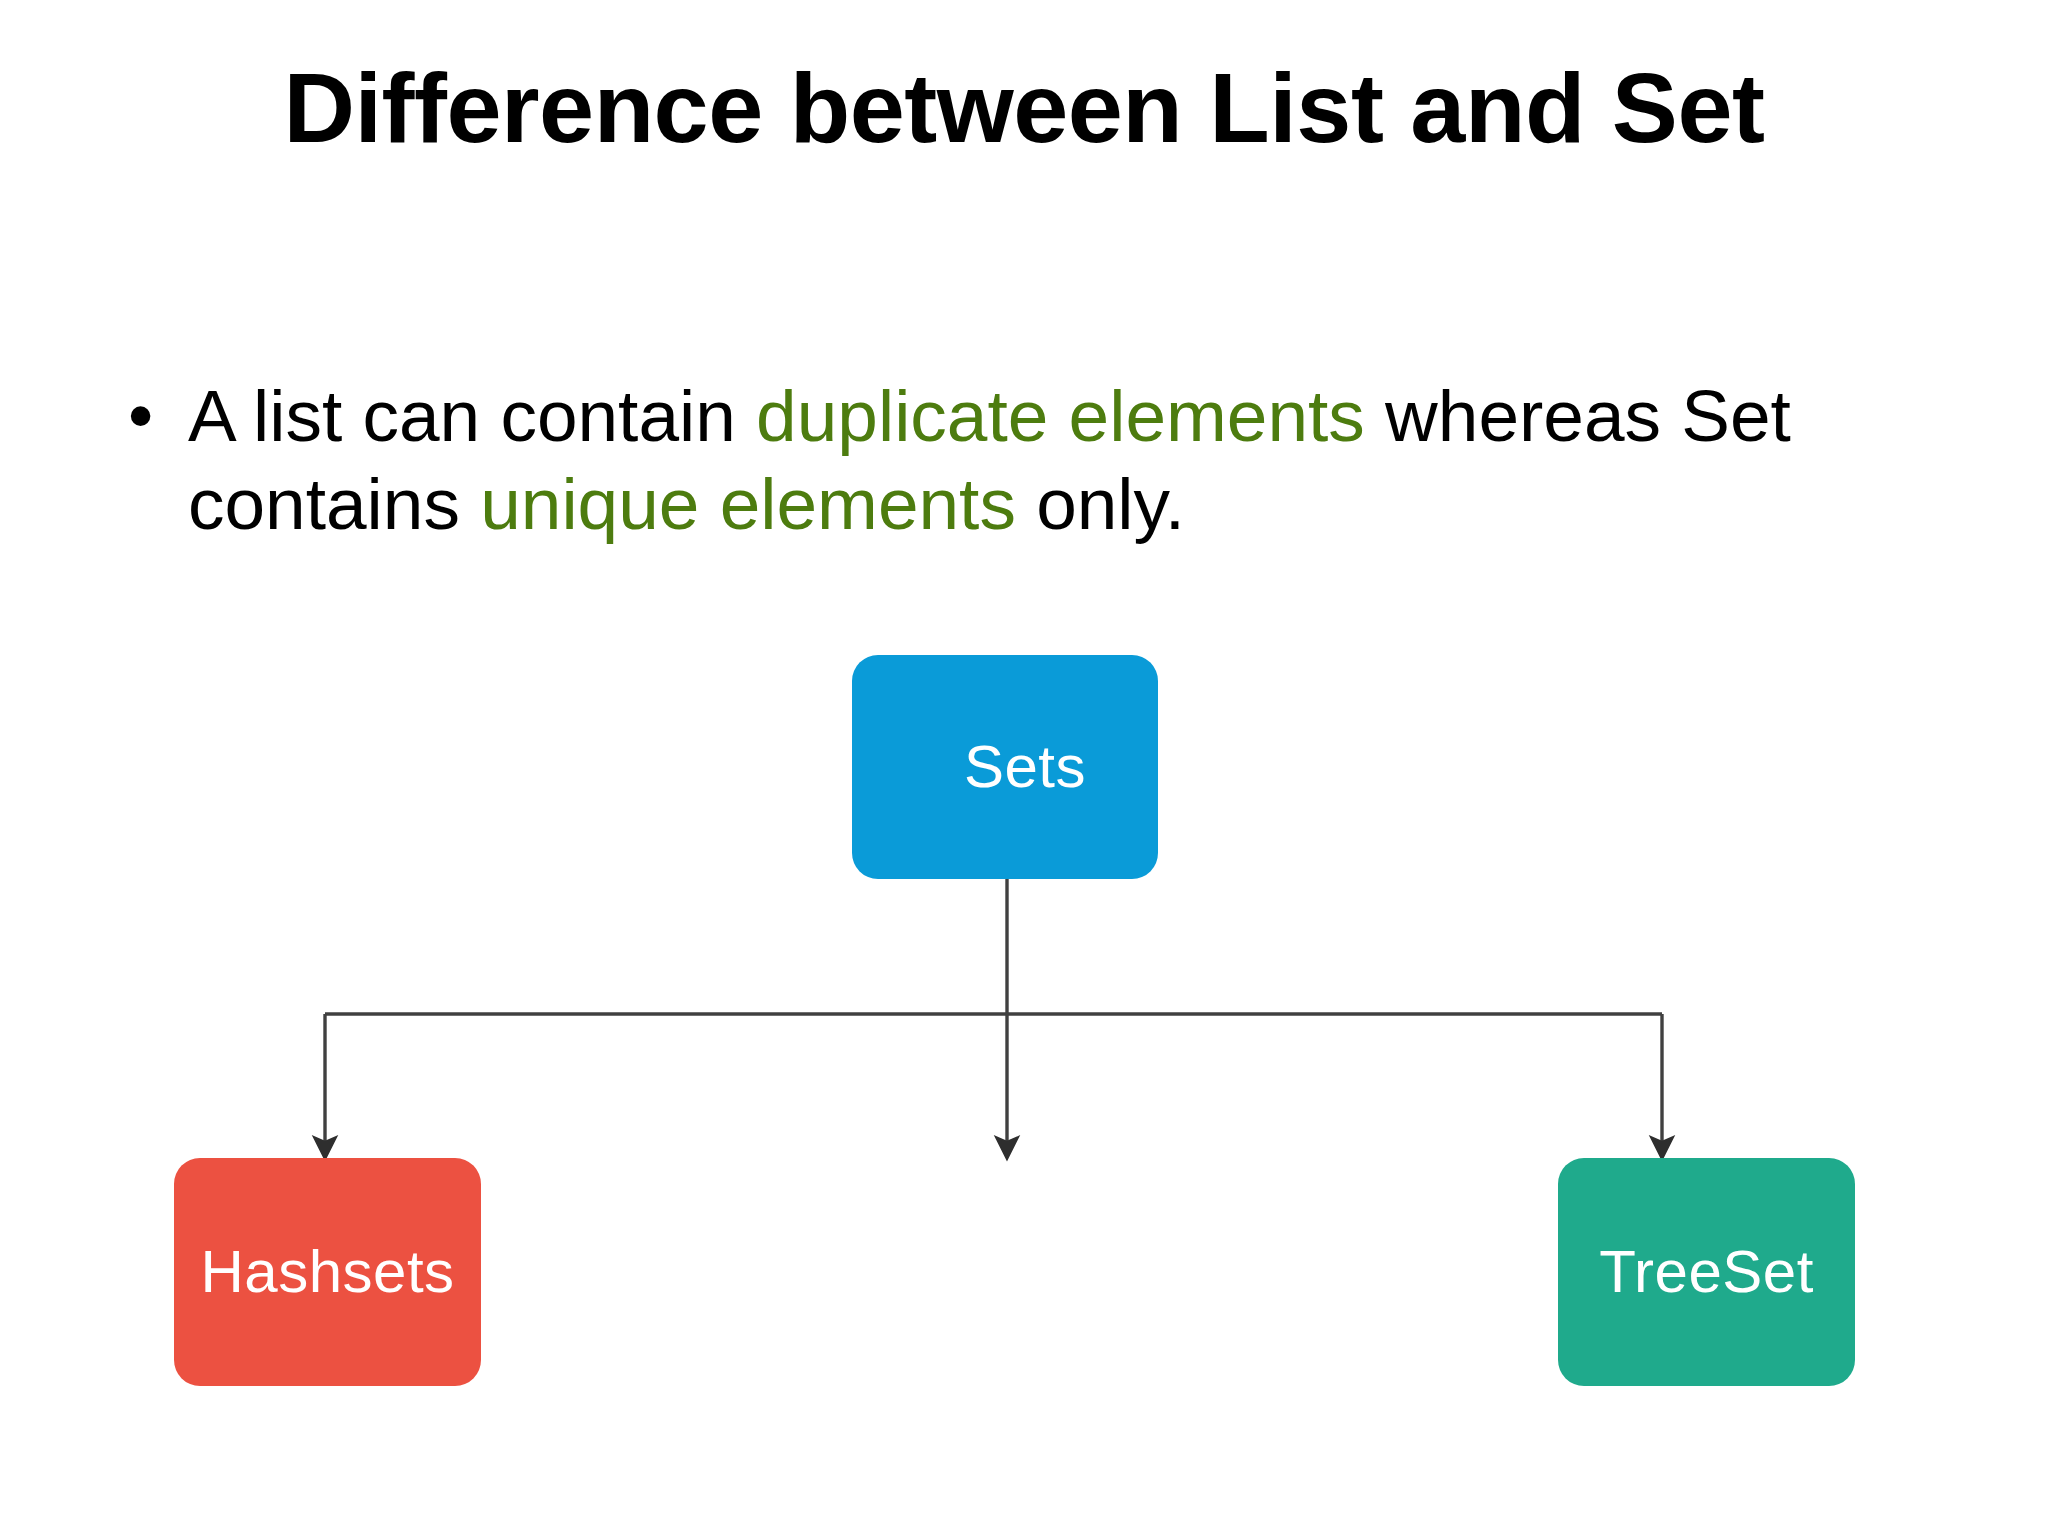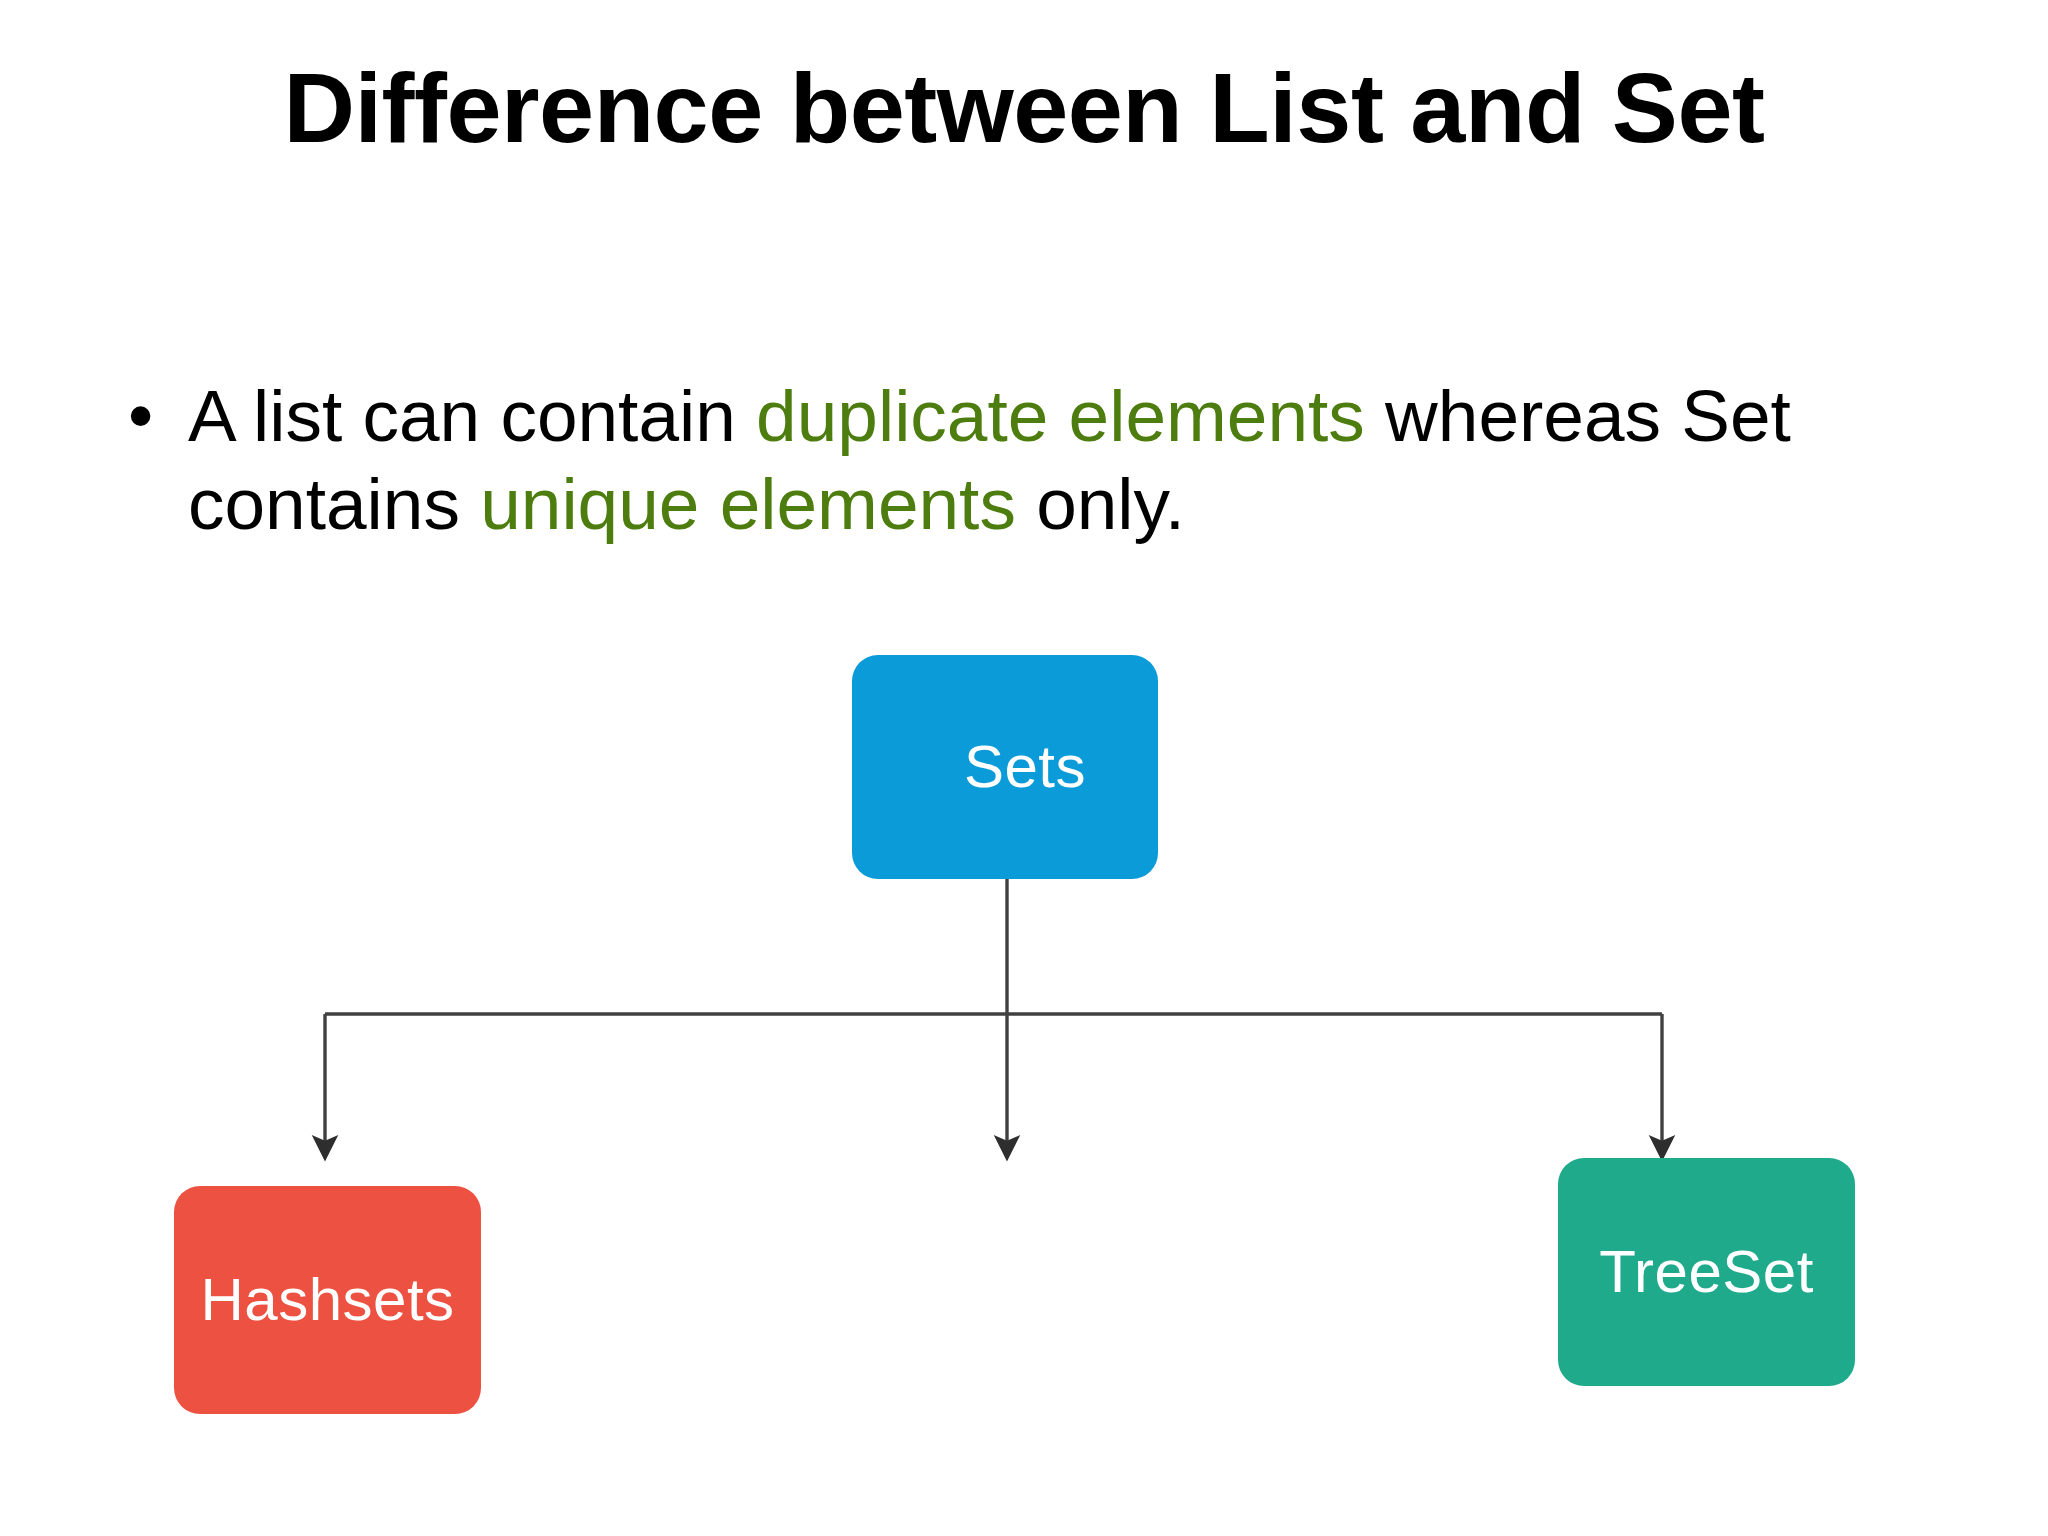--- a/index.html
+++ b/index.html
@@ -154,19 +154,19 @@
 
       <path d="M325,414 L325,548" stroke="#404040" stroke-width="3.4" fill="none" marker-end="url(#arrowhead)"></path>
 
       <path d="M1007,414 L1007,548" stroke="#404040" stroke-width="3.4" fill="none" marker-end="url(#arrowhead)"></path>
 
       <path d="M1662,414 L1662,548" stroke="#404040" stroke-width="3.4" fill="none" marker-end="url(#arrowhead)"></path>
     </svg>
 
     <div class="node node-sets" style="background:#0a9bd8;">Sets</div>
 
-    <div class="node node-hashsets" style="background:#ec5141;margin-top:28px;">Hashsets</div>
+    <div class="node node-hashsets" style="background:#ec5141;">Hashsets</div>
 
 
     <div class="node node-treeset" style="background:#1faa8c;">TreeSet</div>
 
   </div>
 </div>
 
 </body></html>

